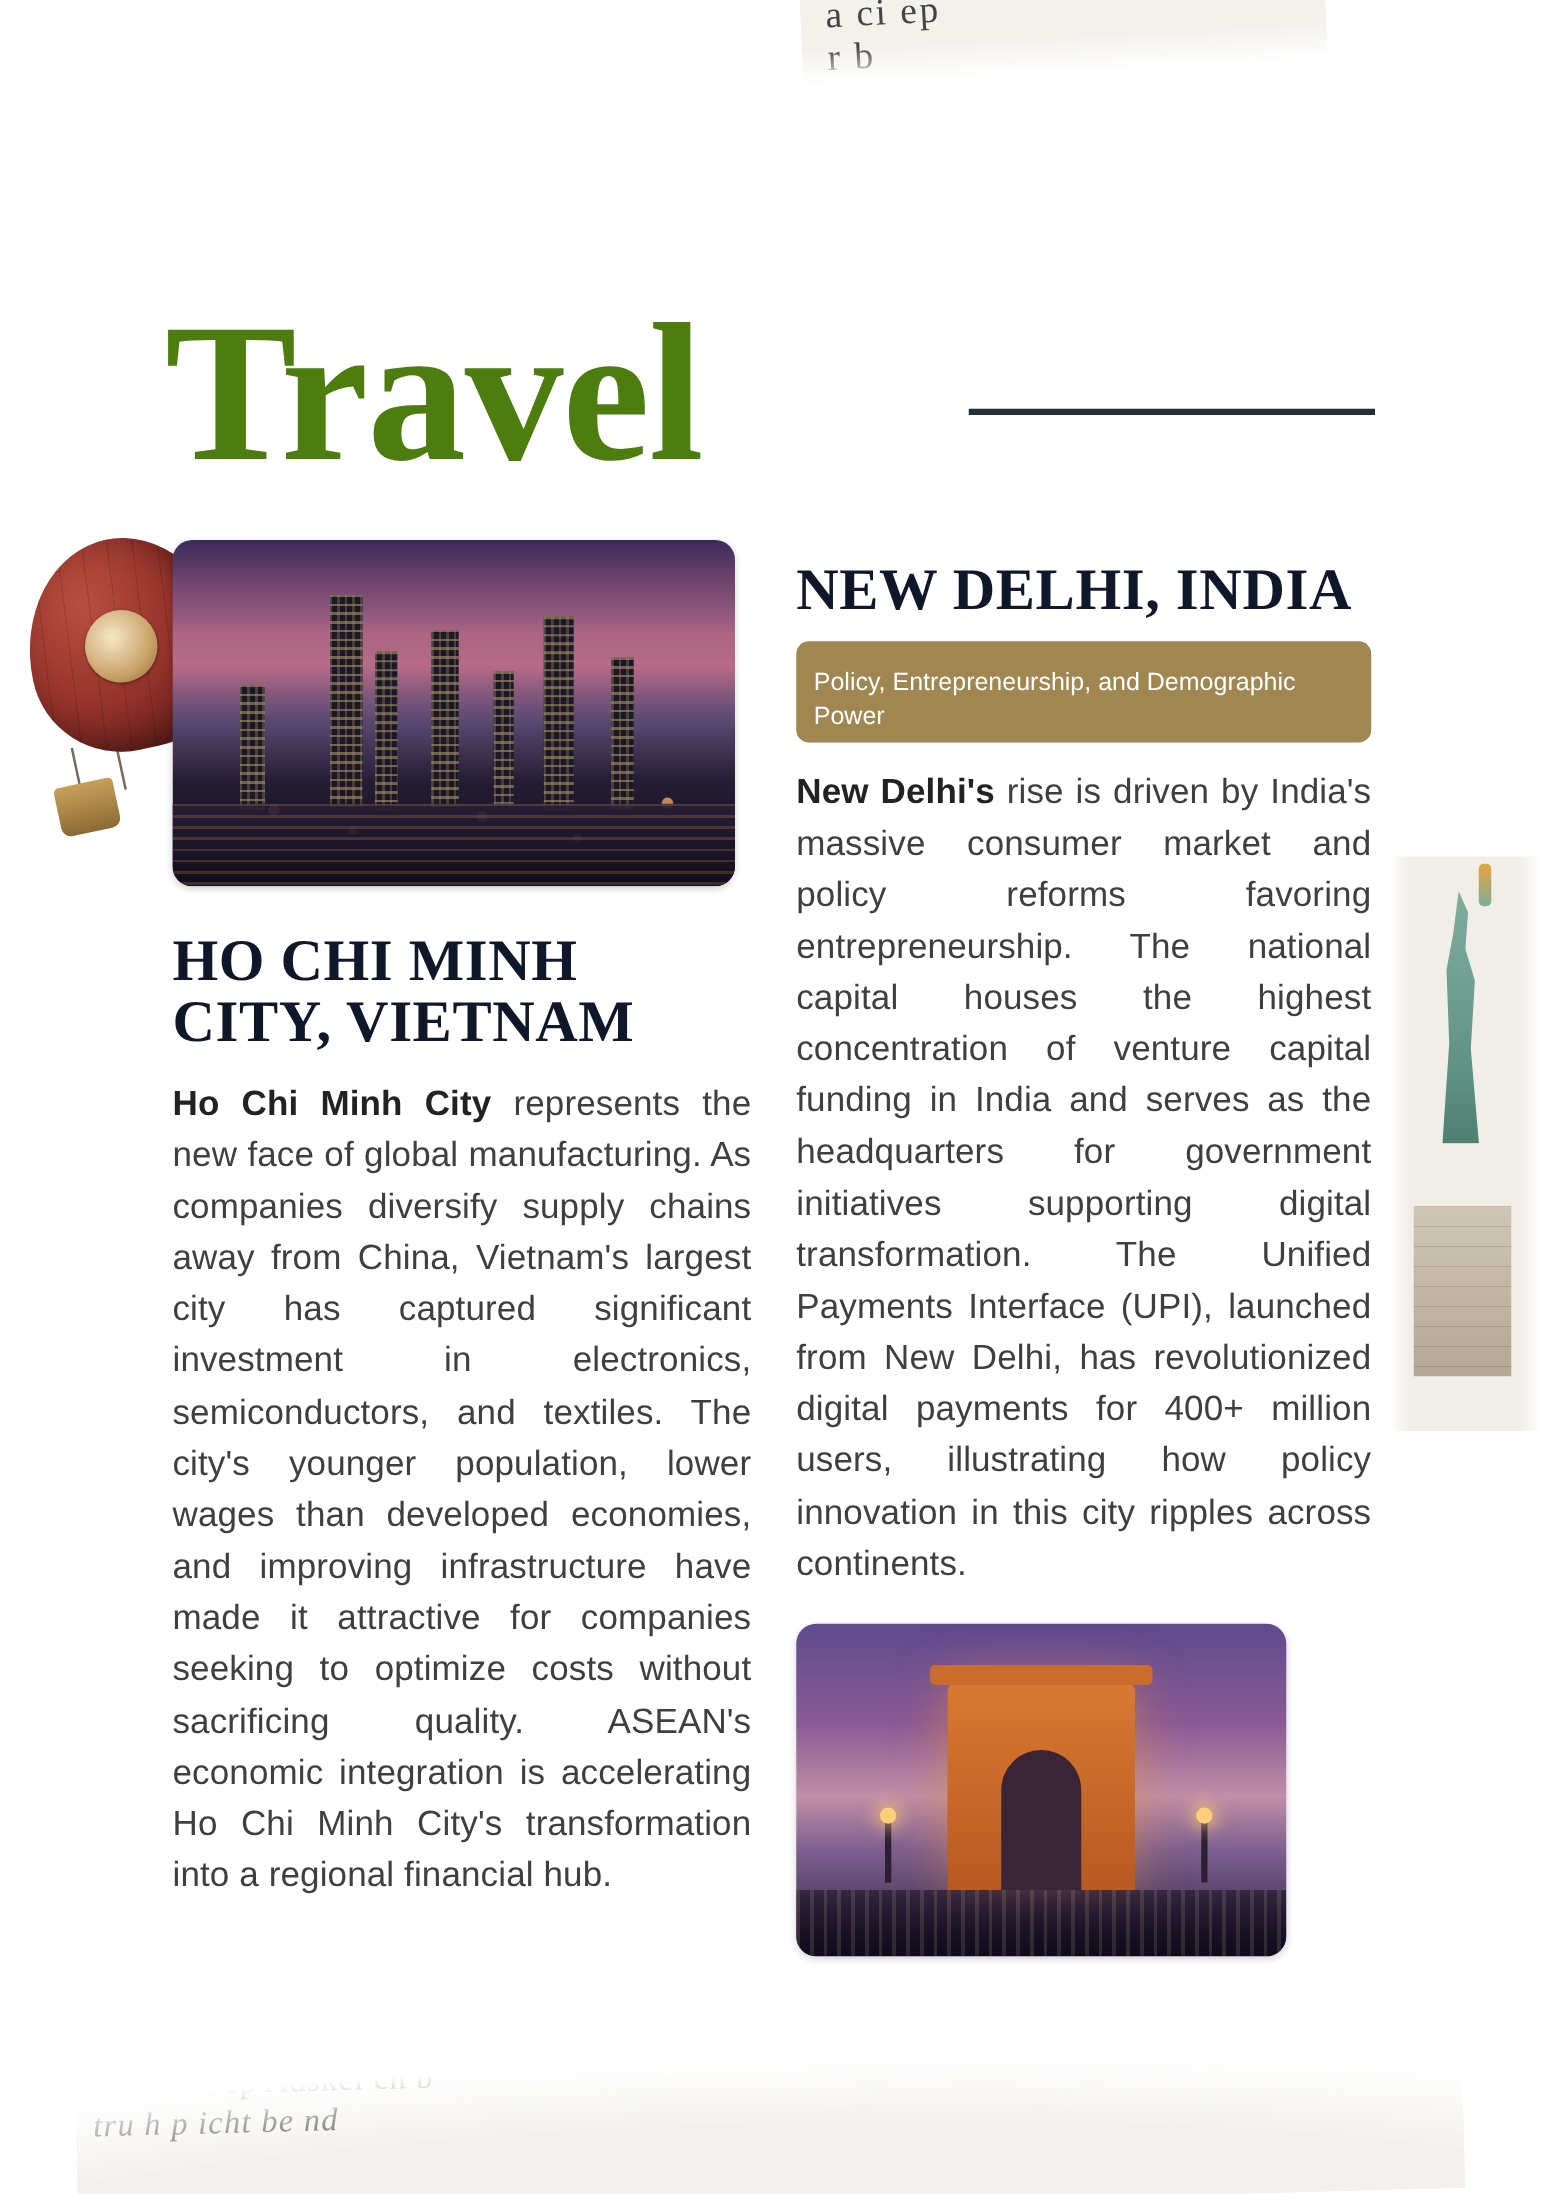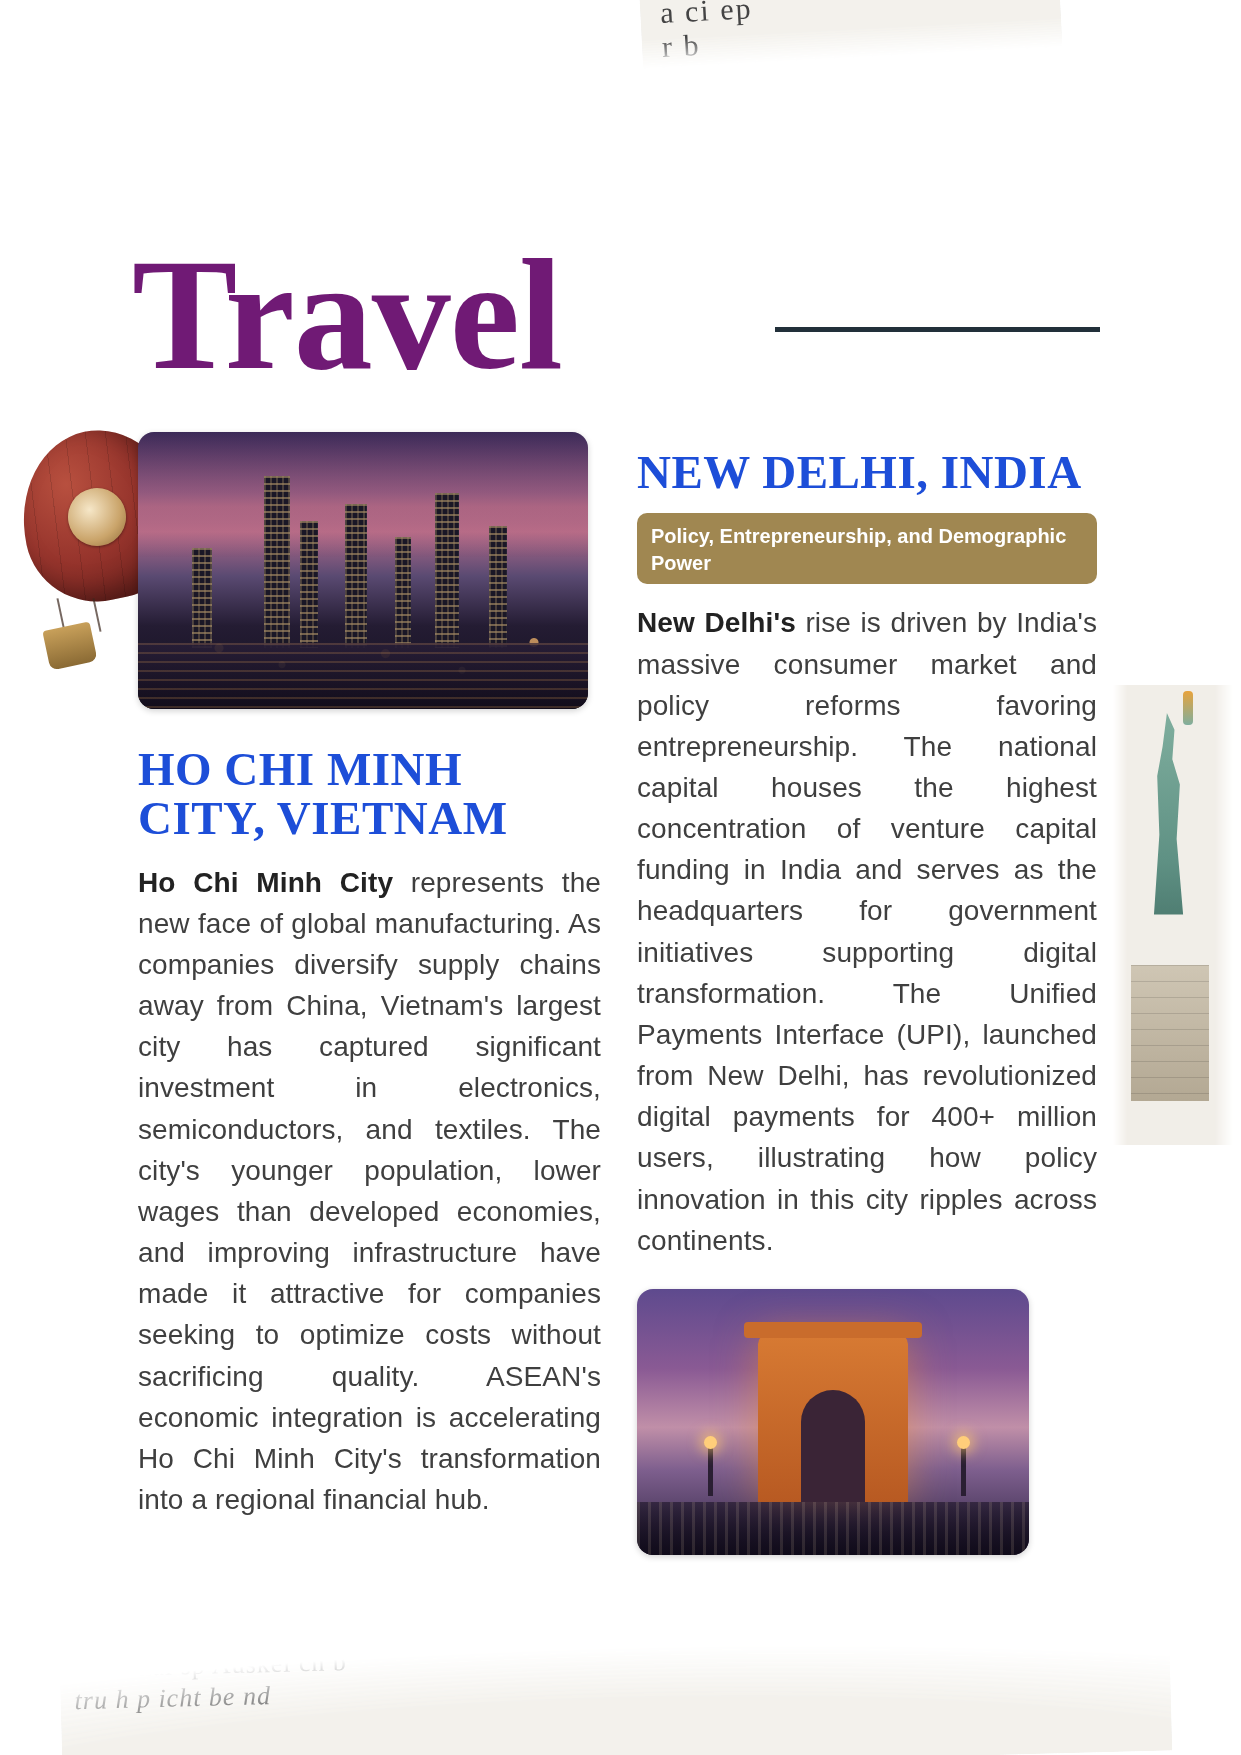--- a/index.html
+++ b/index.html
@@ -65,21 +65,21 @@
 
   
   .page-title {
     position: absolute;
     left: 132px;
     top: 130px;
     font-family: "Liberation Serif", serif;
     font-weight: bold;
     font-size: 158px;
     line-height: 1;
-    color: #701a75;
+    color: #4d7c0f;
     letter-spacing: -1px;
   }
   .title-rule {
     position: absolute;
     left: 775px;
     top: 327px;
     width: 325px;
     height: 5px;
     background: #22303a;
   }
@@ -291,41 +291,40 @@
   .statue-base::after {
     content: "";
     position: absolute; inset: 0;
     background-image: repeating-linear-gradient(to bottom, rgba(0,0,0,.12) 0 1px, transparent 1px 16px);
   }
 
   
   .section-head {
     font-family: "Liberation Serif", serif;
     font-weight: bold;
-    color: #1d4ed8;
+    color: #0f172a;
     font-size: 47px;
     line-height: 1.05;
     letter-spacing: .5px;
     margin: 0;
   }
   .head-hcmc { margin-top: 36px; }
   .head-delhi { margin-top: 0; }
 
   .tag {
     display: inline-block;
     background: #a08751;
     color: #ffffff;
     font-size: 20px;
     line-height: 1.35;
-    padding: 10px 14px 7px 14px;
+    padding: 20px 14px 7px 14px;
     border-radius: 8px;
     margin-top: 16px;
     max-width: 100%;
     box-sizing: border-box;
-    font-weight: bold;
   }
   .tag-delhi { border-radius: 10px; }
 
   .body-text {
     margin-top: 18px;
     font-size: 28px;
     line-height: 1.47;
     color: #3f3f3f;
     text-align: justify;
     letter-spacing: .1px;

